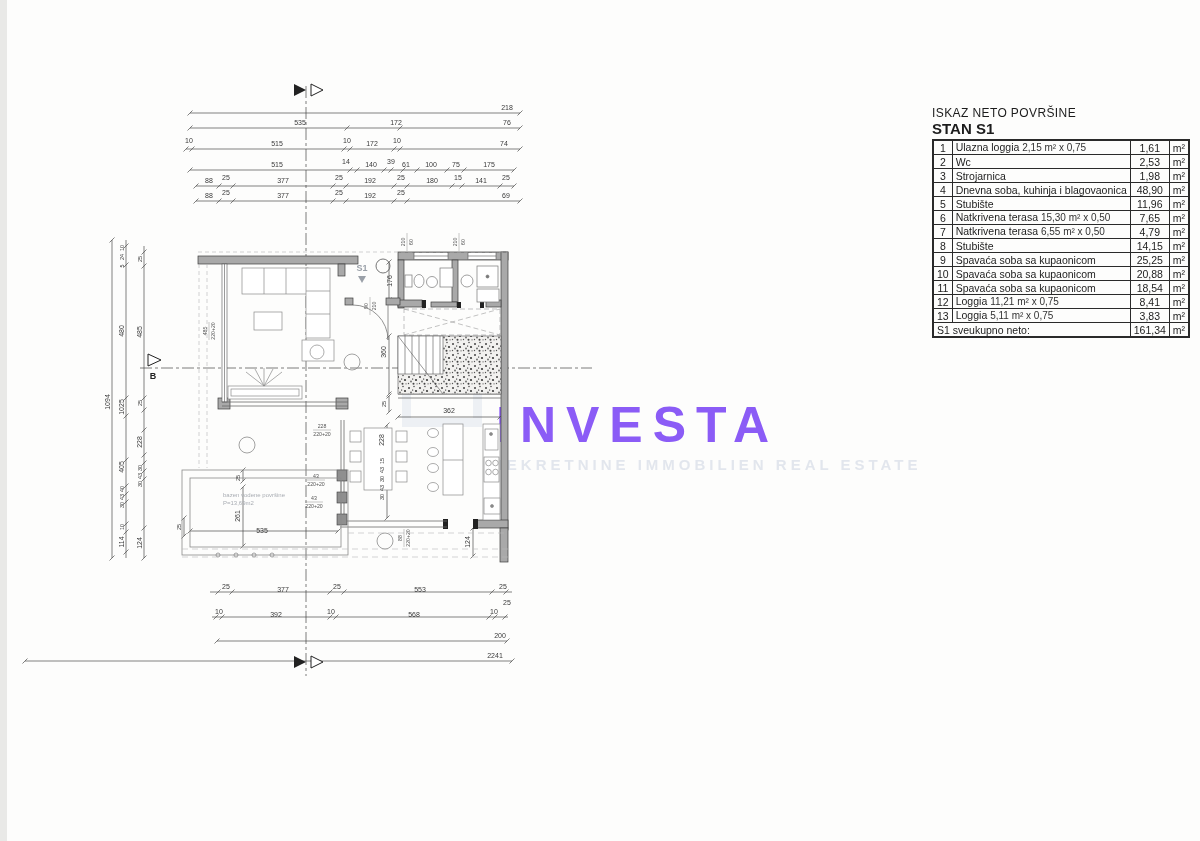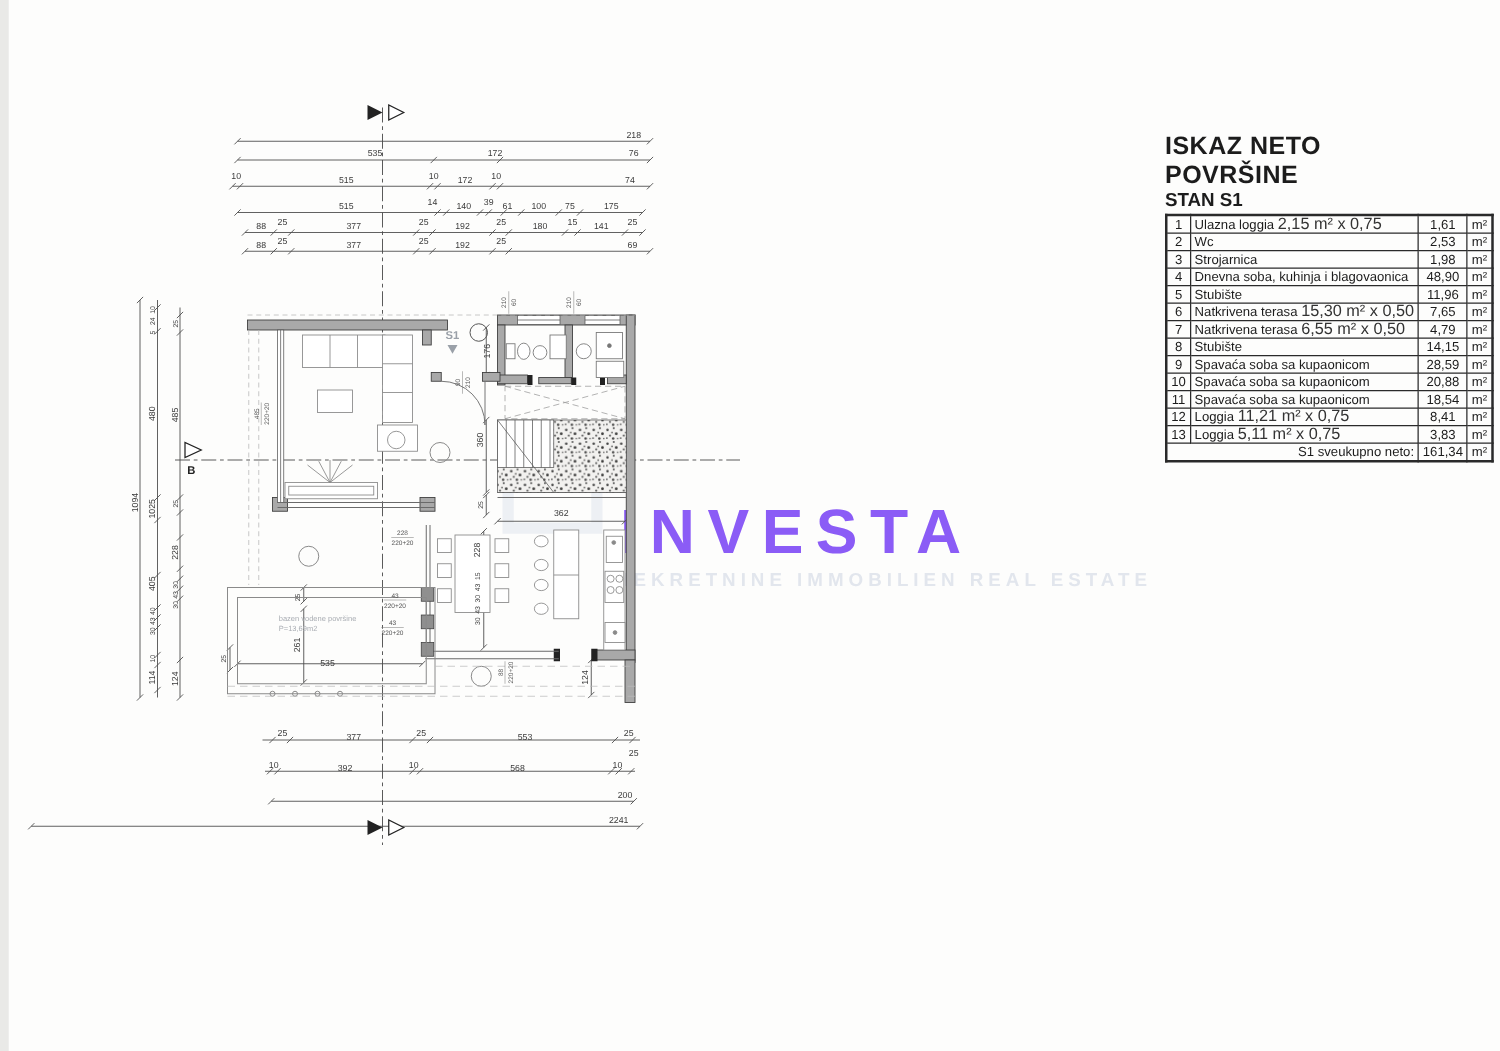--- a/index.html
+++ b/index.html
@@ -13,30 +13,30 @@
   #wm-tagline{margin-top:6px;margin-left:90px;font-size:15px;font-weight:700;letter-spacing:4px;color:#e2e6ed;}
   
   #plan{position:absolute;left:0;top:0;z-index:2;}
   text{font-family:"Liberation Sans",sans-serif;}
   .dim{font-size:7px;fill:#3a3a3a;text-anchor:middle;}
   .dim.s1{font-size:5.5px;}
   .frac{font-size:5.2px;fill:#555;text-anchor:middle;}
   .graylbl{fill:#a9adb3;}
   
   #tablewrap{position:absolute;left:932px;top:106px;z-index:3;width:236px;color:#1c1c1c;}
-  #tbl-title{font-size:20px;font-weight:700;letter-spacing:.4px;}
+  #tbl-title{font-size:12px;font-weight:400;letter-spacing:.4px;}
   #tbl-sub{font-size:15px;font-weight:700;margin-bottom:2px;}
   table.area{border-collapse:collapse;width:230px;border:2px solid #2a2a2a;}
   table.area td{border:1px solid #2a2a2a;font-size:10.5px;line-height:12px;height:13px;padding:0 3px;white-space:nowrap;}
   td.c-num{width:22px;text-align:center;}
   td.c-name{width:138px;overflow:hidden;}
   td.c-val{width:38px;text-align:center;padding-right:4px;}
   td.c-unit{width:20px;font-size:9px;}
-  span.note{font-size:13px;color:#333;}
-  td.c-total{text-align:right;border-left:none;border-bottom:1px solid #2a2a2a;}
+  span.note{font-size:10px;color:#333;}
+  td.c-total{border-left:none;border-bottom:1px solid #2a2a2a;}
 </style>
 </head>
 <body>
 
 <div id="page">
   <div id="scan-edge"></div>
 
   <div id="watermark">
     <div id="wm-row">
       <span id="wm-logo"></span>
@@ -552,21 +552,21 @@
           </tr>
           <tr>
             <td class="c-num">8</td>
             <td class="c-name">Stubište </td>
             <td class="c-val">14,15</td>
             <td class="c-unit">m²</td>
           </tr>
           <tr>
             <td class="c-num">9</td>
             <td class="c-name">Spavaća soba sa kupaonicom </td>
-            <td class="c-val">28,59</td>
+            <td class="c-val">25,25</td>
             <td class="c-unit">m²</td>
           </tr>
           <tr>
             <td class="c-num">10</td>
             <td class="c-name">Spavaća soba sa kupaonicom </td>
             <td class="c-val">20,88</td>
             <td class="c-unit">m²</td>
           </tr>
           <tr>
             <td class="c-num">11</td>

